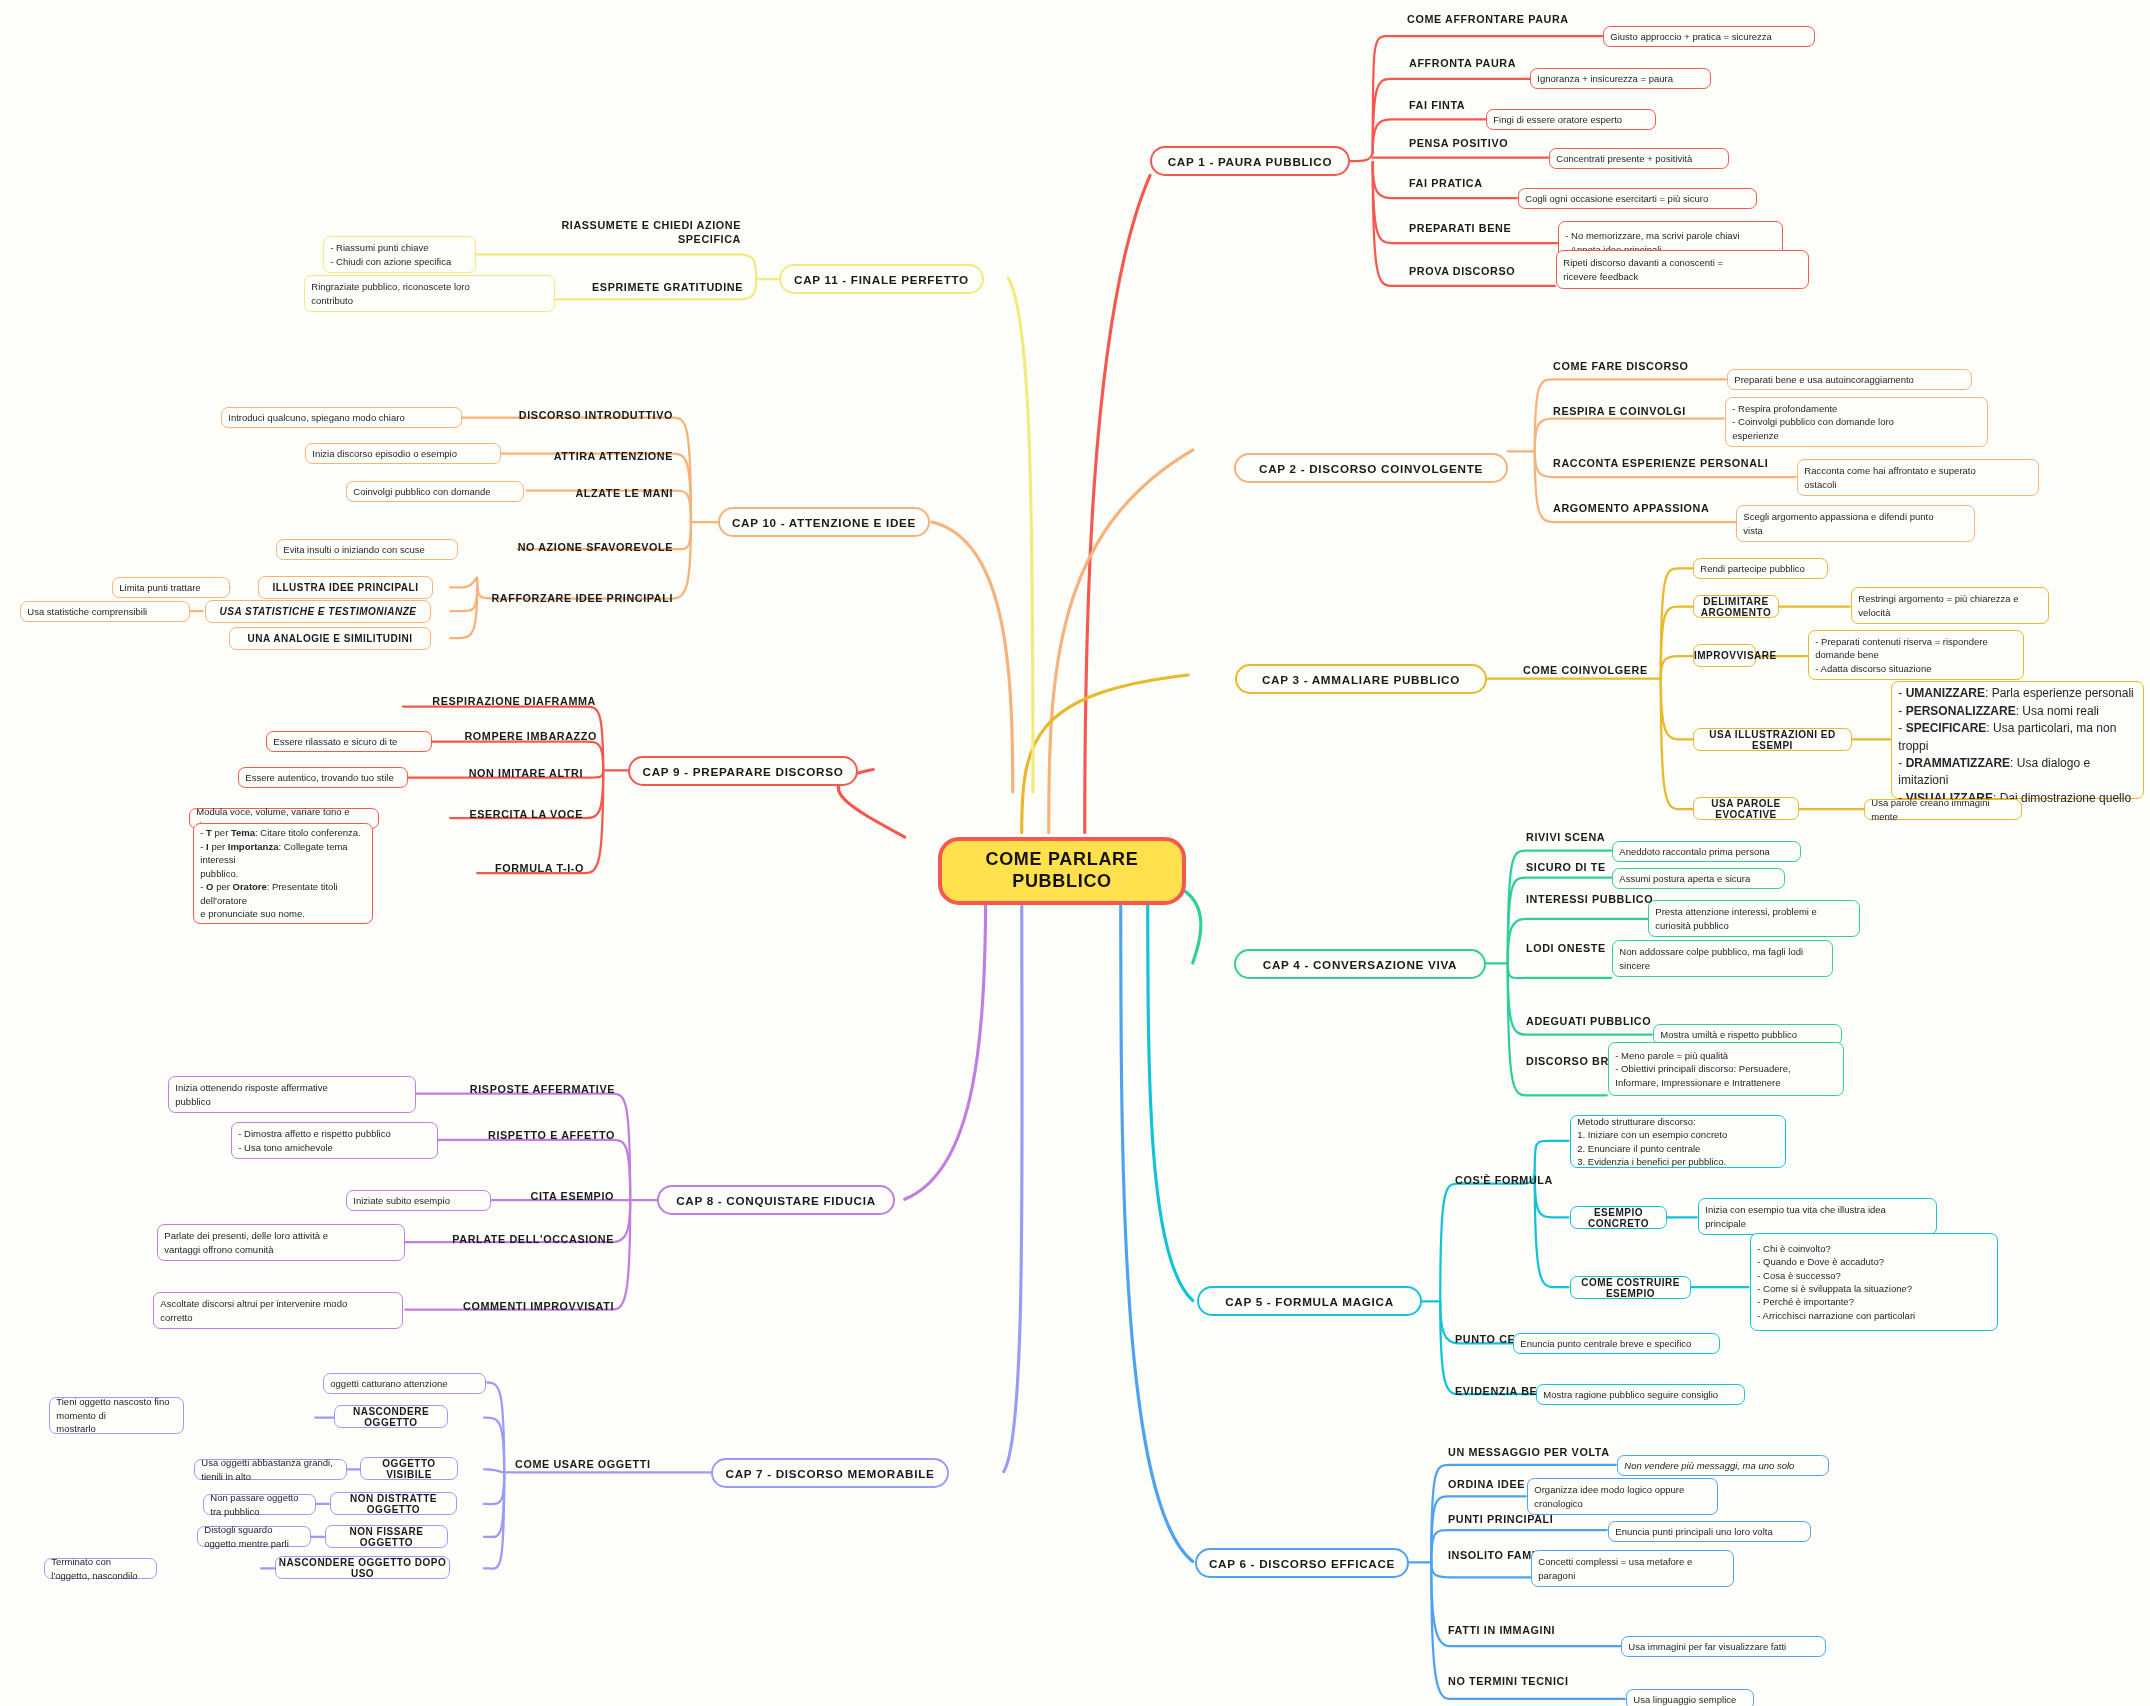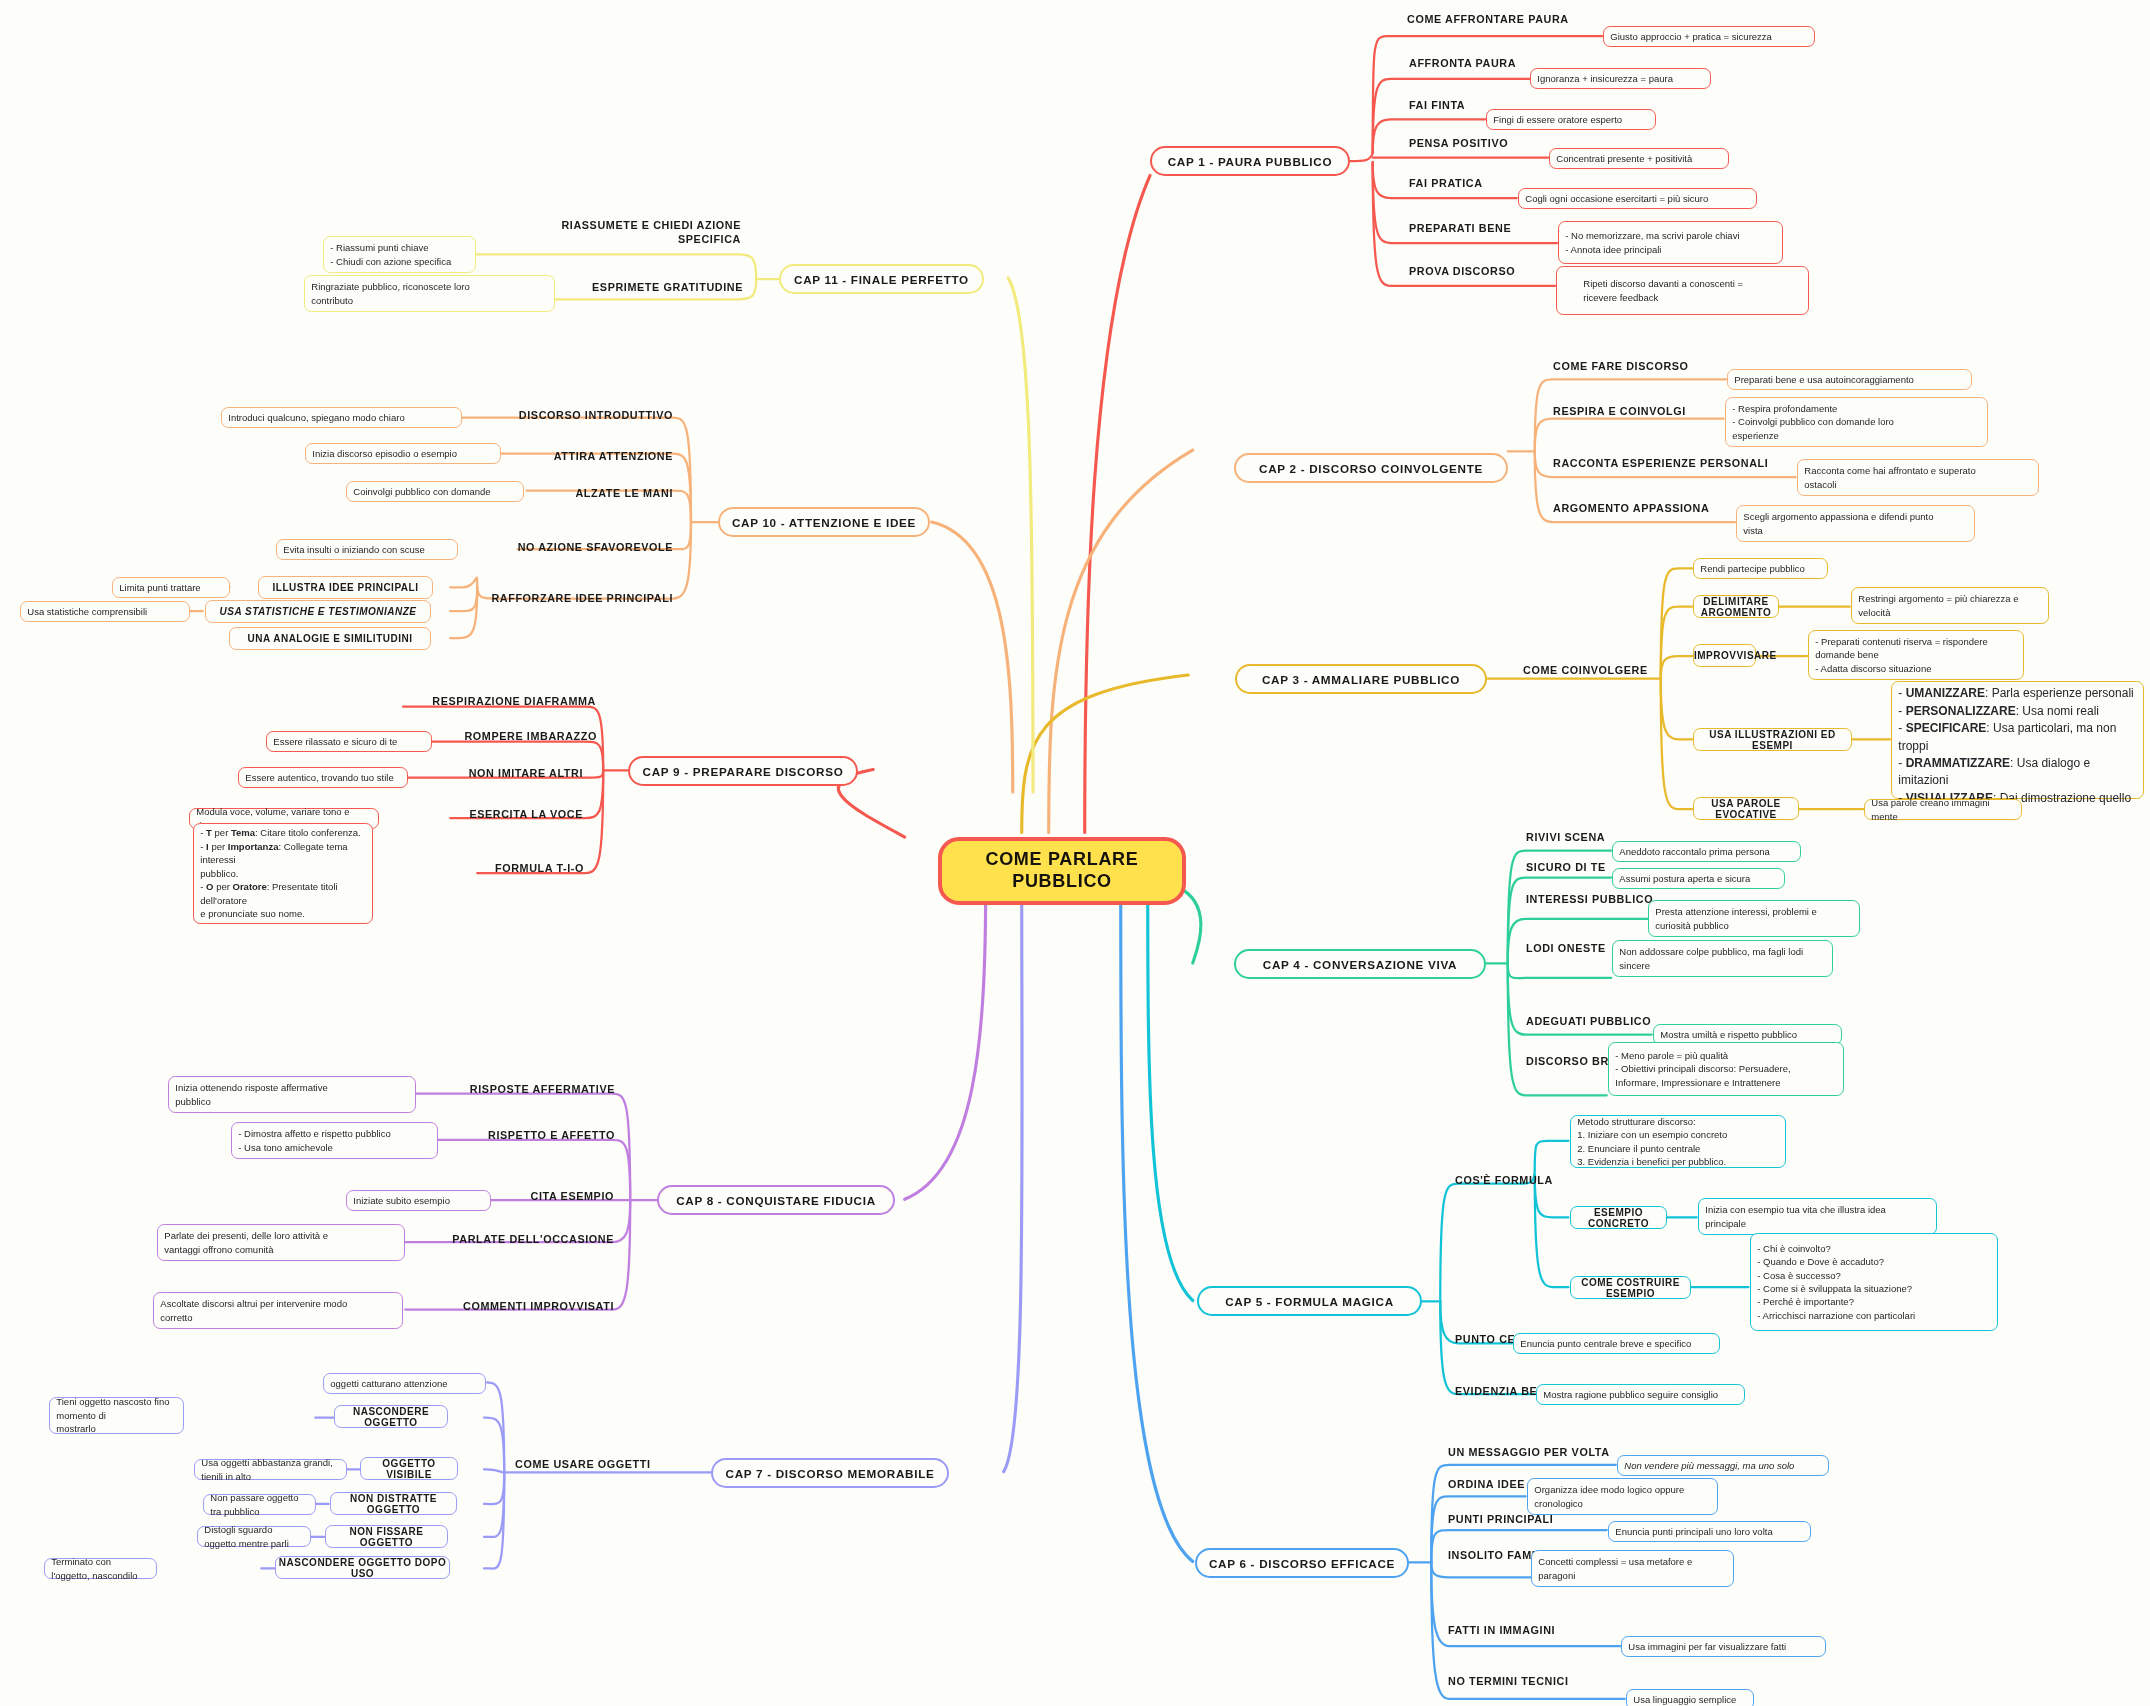--- a/index.html
+++ b/index.html
@@ -212,21 +212,21 @@
 <div class="node label lr" style="left:1409px;top:220px;width:171px;height:18px;">
   <span class="txt">PREPARATI BENE</span>
     </div>
 <div class="node leaf c-red" style="left:1558px;top:221px;width:225px;height:43px;">
   <span class="txt">- No memorizzare, ma scrivi parole chiavi
 - Annota idee principali</span>
     </div>
 <div class="node label lr" style="left:1409px;top:263px;width:171px;height:18px;">
   <span class="txt">PROVA DISCORSO</span>
     </div>
-<div class="node leaf c-red" style="left:1556px;top:266px;width:253px;height:49px;padding-left:20px;">
+<div class="node leaf c-red" style="left:1556px;top:250px;width:253px;height:39px;">
   <span class="txt">Ripeti discorso davanti a conoscenti =
 ricevere feedback</span>
     </div>
 
 <div class="node chapter c-orange" style="left:1234px;top:453px;width:274px;height:30px;">
   <span class="txt">CAP 2 - DISCORSO COINVOLGENTE</span>
     </div>
 <div class="node label lr" style="left:1553px;top:358px;width:194px;height:18px;">
   <span class="txt">COME FARE DISCORSO</span>
     </div>

